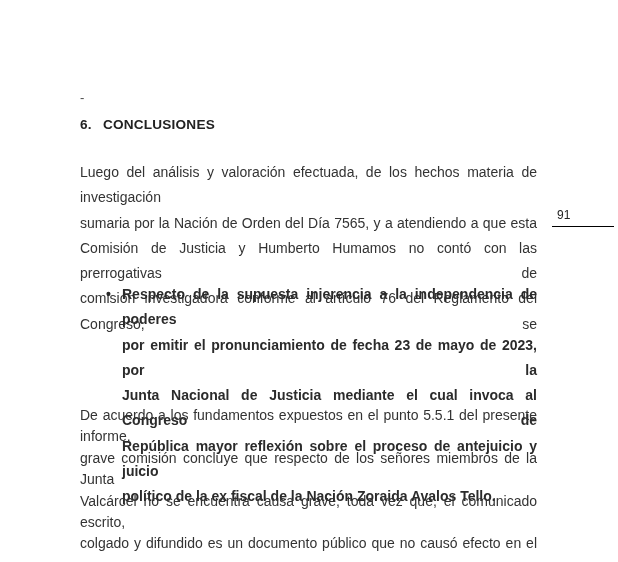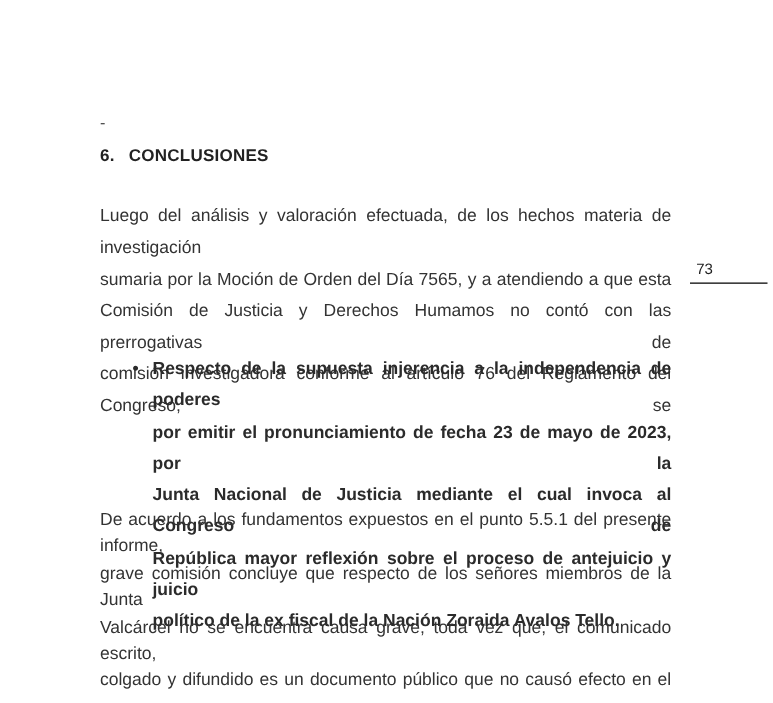--- a/index.html
+++ b/index.html
@@ -77,22 +77,22 @@
 
   <div class="stray-dash">-</div>
 
   <div class="heading">
     <span class="h-num">6.</span>
     <span class="h-title">CONCLUSIONES</span>
   </div>
 
   <div class="para para-1">
       <div class="tline">Luego del análisis y valoración efectuada, de los hechos materia de investigación</div>
-      <div class="tline">sumaria por la Moción de Orden del Día 7565, y a atendiendo a que esta</div>
-      <div class="tline">Comisión de Justicia y Derechos Humamos no contó con las prerrogativas de</div>
+      <div class="tline">sumaria por la Nación de Orden del Día 7565, y a atendiendo a que esta</div>
+      <div class="tline">Comisión de Justicia y Humberto Humamos no contó con las prerrogativas de</div>
       <div class="tline">comisión investigadora conforme al artículo 76 del Reglamento del Congreso, se</div>
     </div>
 
   <div class="para bullet-para">
     <span class="bullet-marker">•</span>
     <div>
         <div class="tline">Respecto de la supuesta injerencia a la independencia de poderes</div>
         <div class="tline">por emitir el pronunciamiento de fecha 23 de mayo de 2023, por la</div>
         <div class="tline">Junta Nacional de Justicia mediante el cual invoca al Congreso de</div>
         <div class="tline">República mayor reflexión sobre el proceso de antejuicio y juicio</div>
@@ -100,17 +100,17 @@
       </div>
   </div>
 
   <div class="para para-2">
       <div class="tline">De acuerdo a los fundamentos expuestos en el punto 5.5.1 del presente informe,</div>
       <div class="tline">grave comisión concluye que respecto de los señores miembros de la Junta</div>
       <div class="tline">Valcárcel no se encuentra causa grave, toda vez que, el comunicado escrito,</div>
       <div class="tline">colgado y difundido es un documento público que no causó efecto en el proceso</div>
     </div>
 
-  <div class="margin-page-number">73</div>
+  <div class="margin-page-number">91</div>
 
   <div class="margin-rule"></div>
 
 </div>
 
 </body></html>

